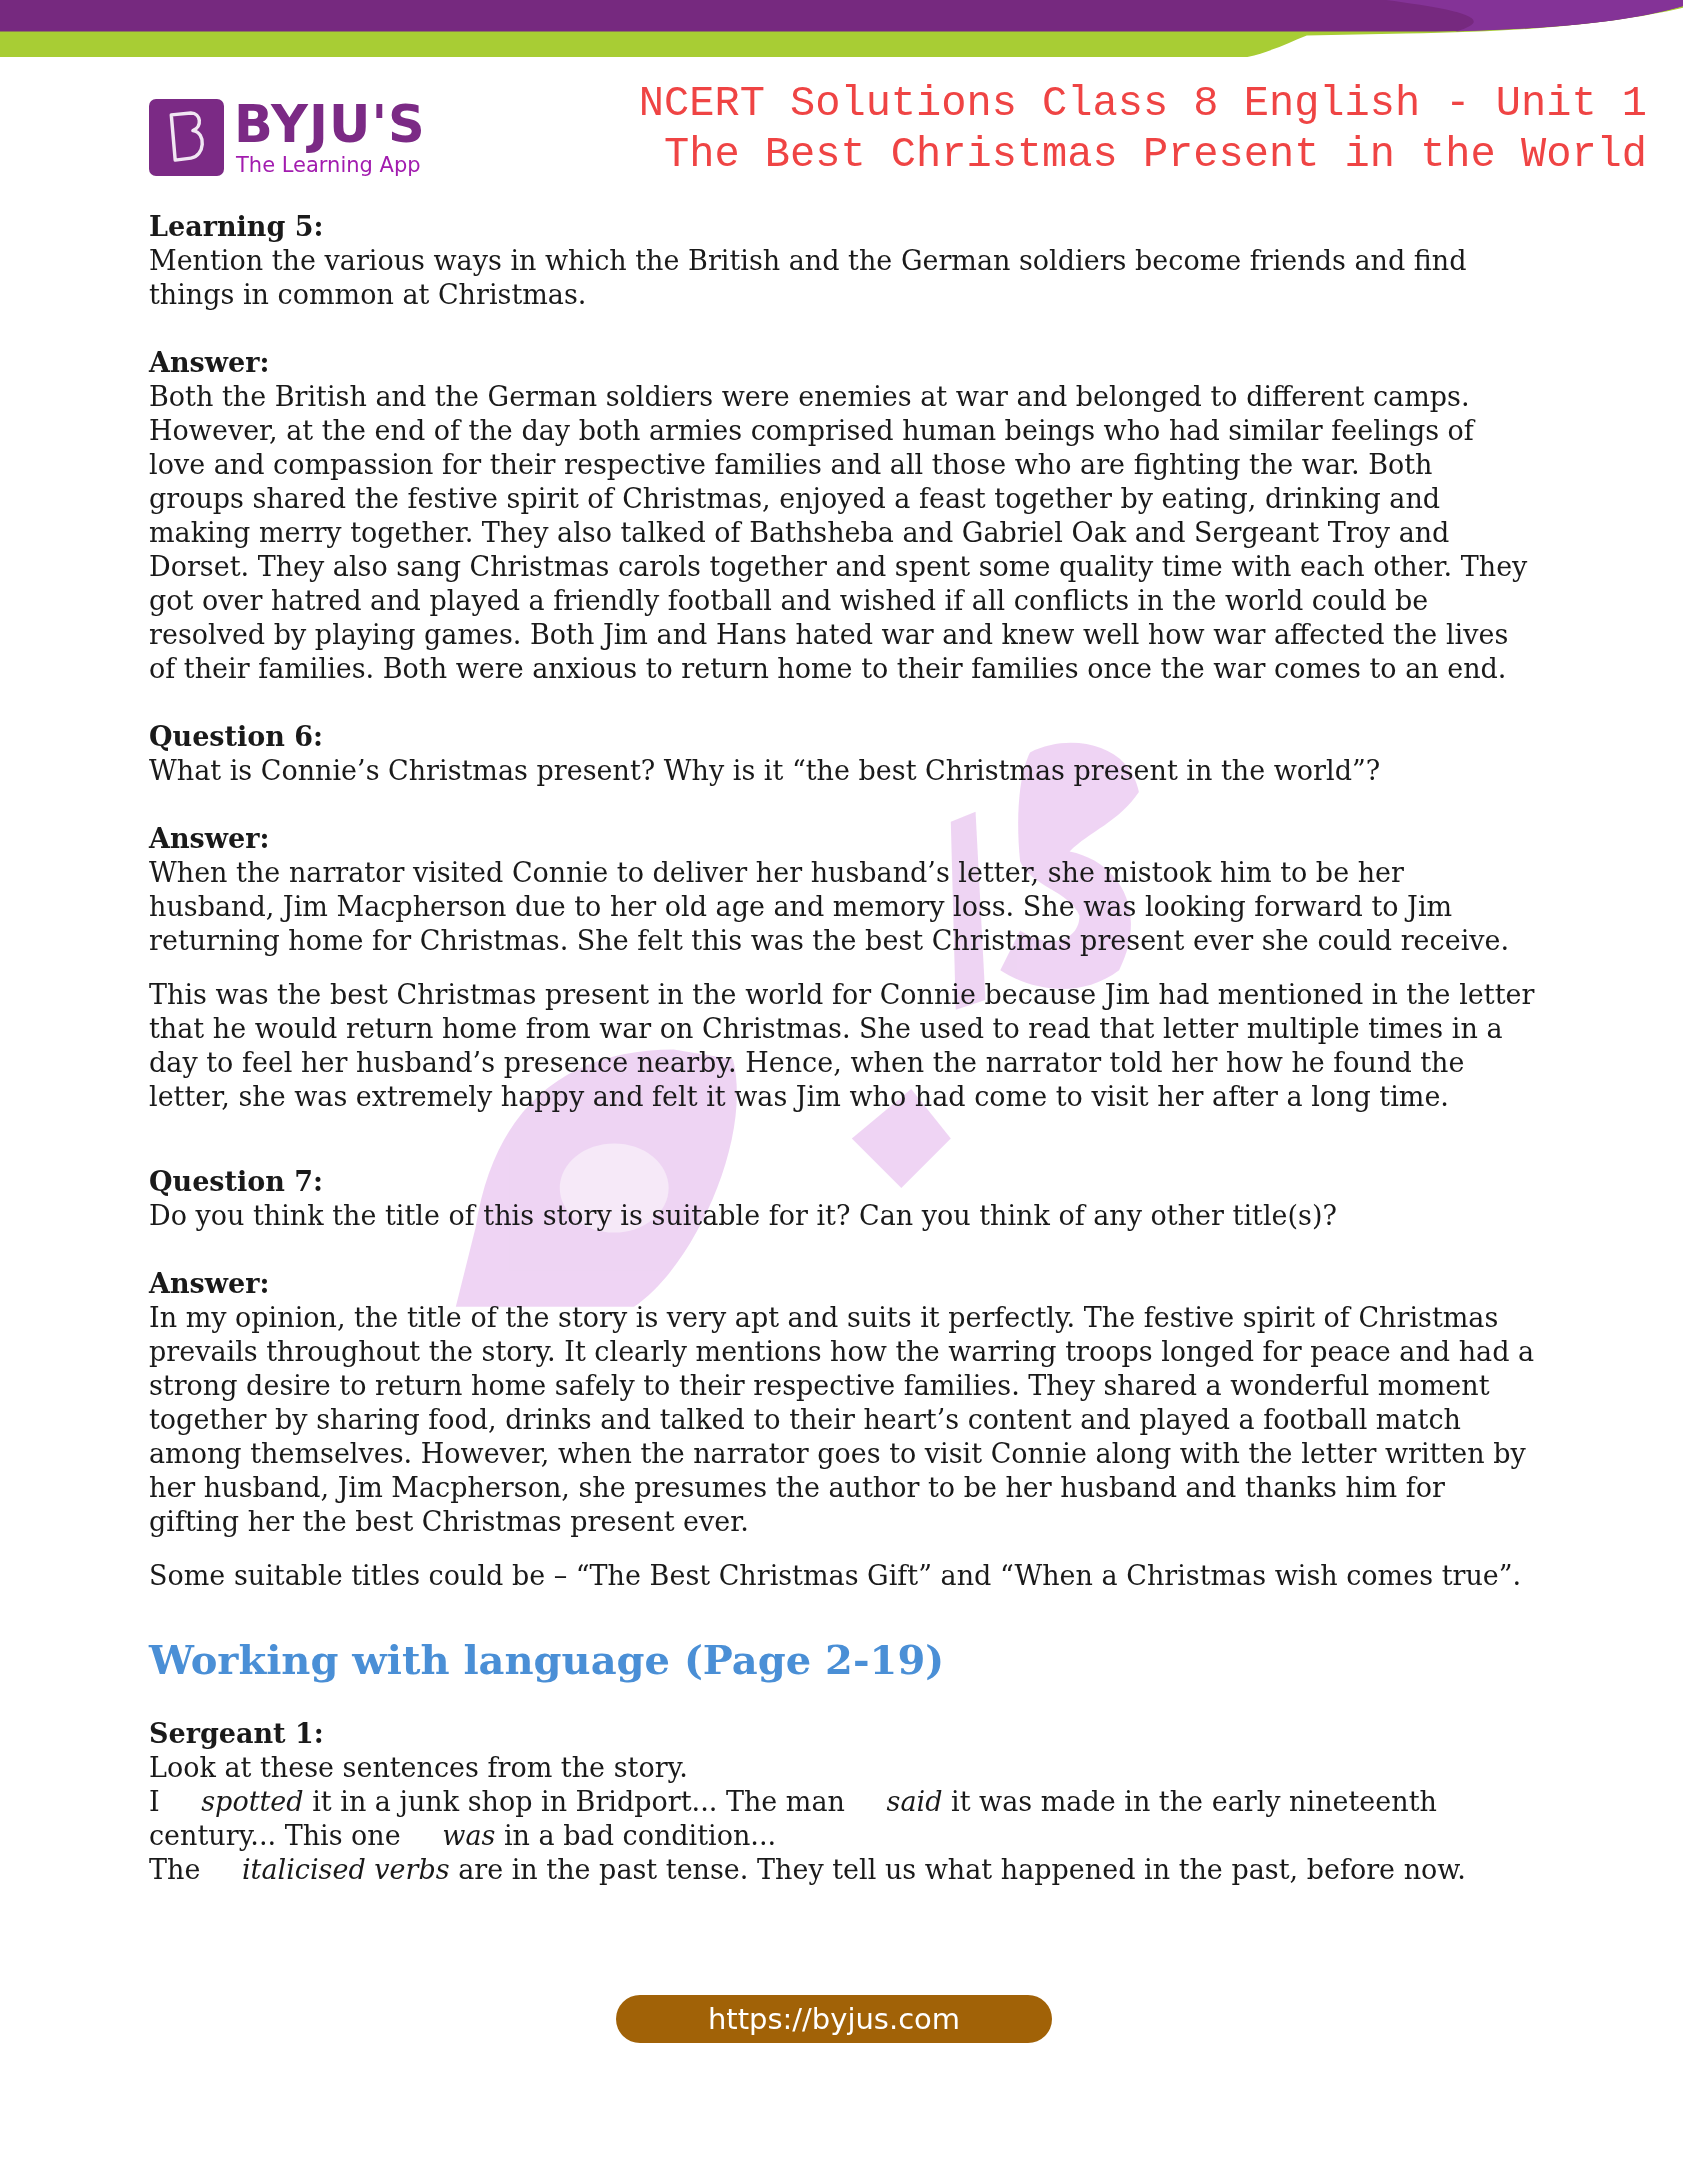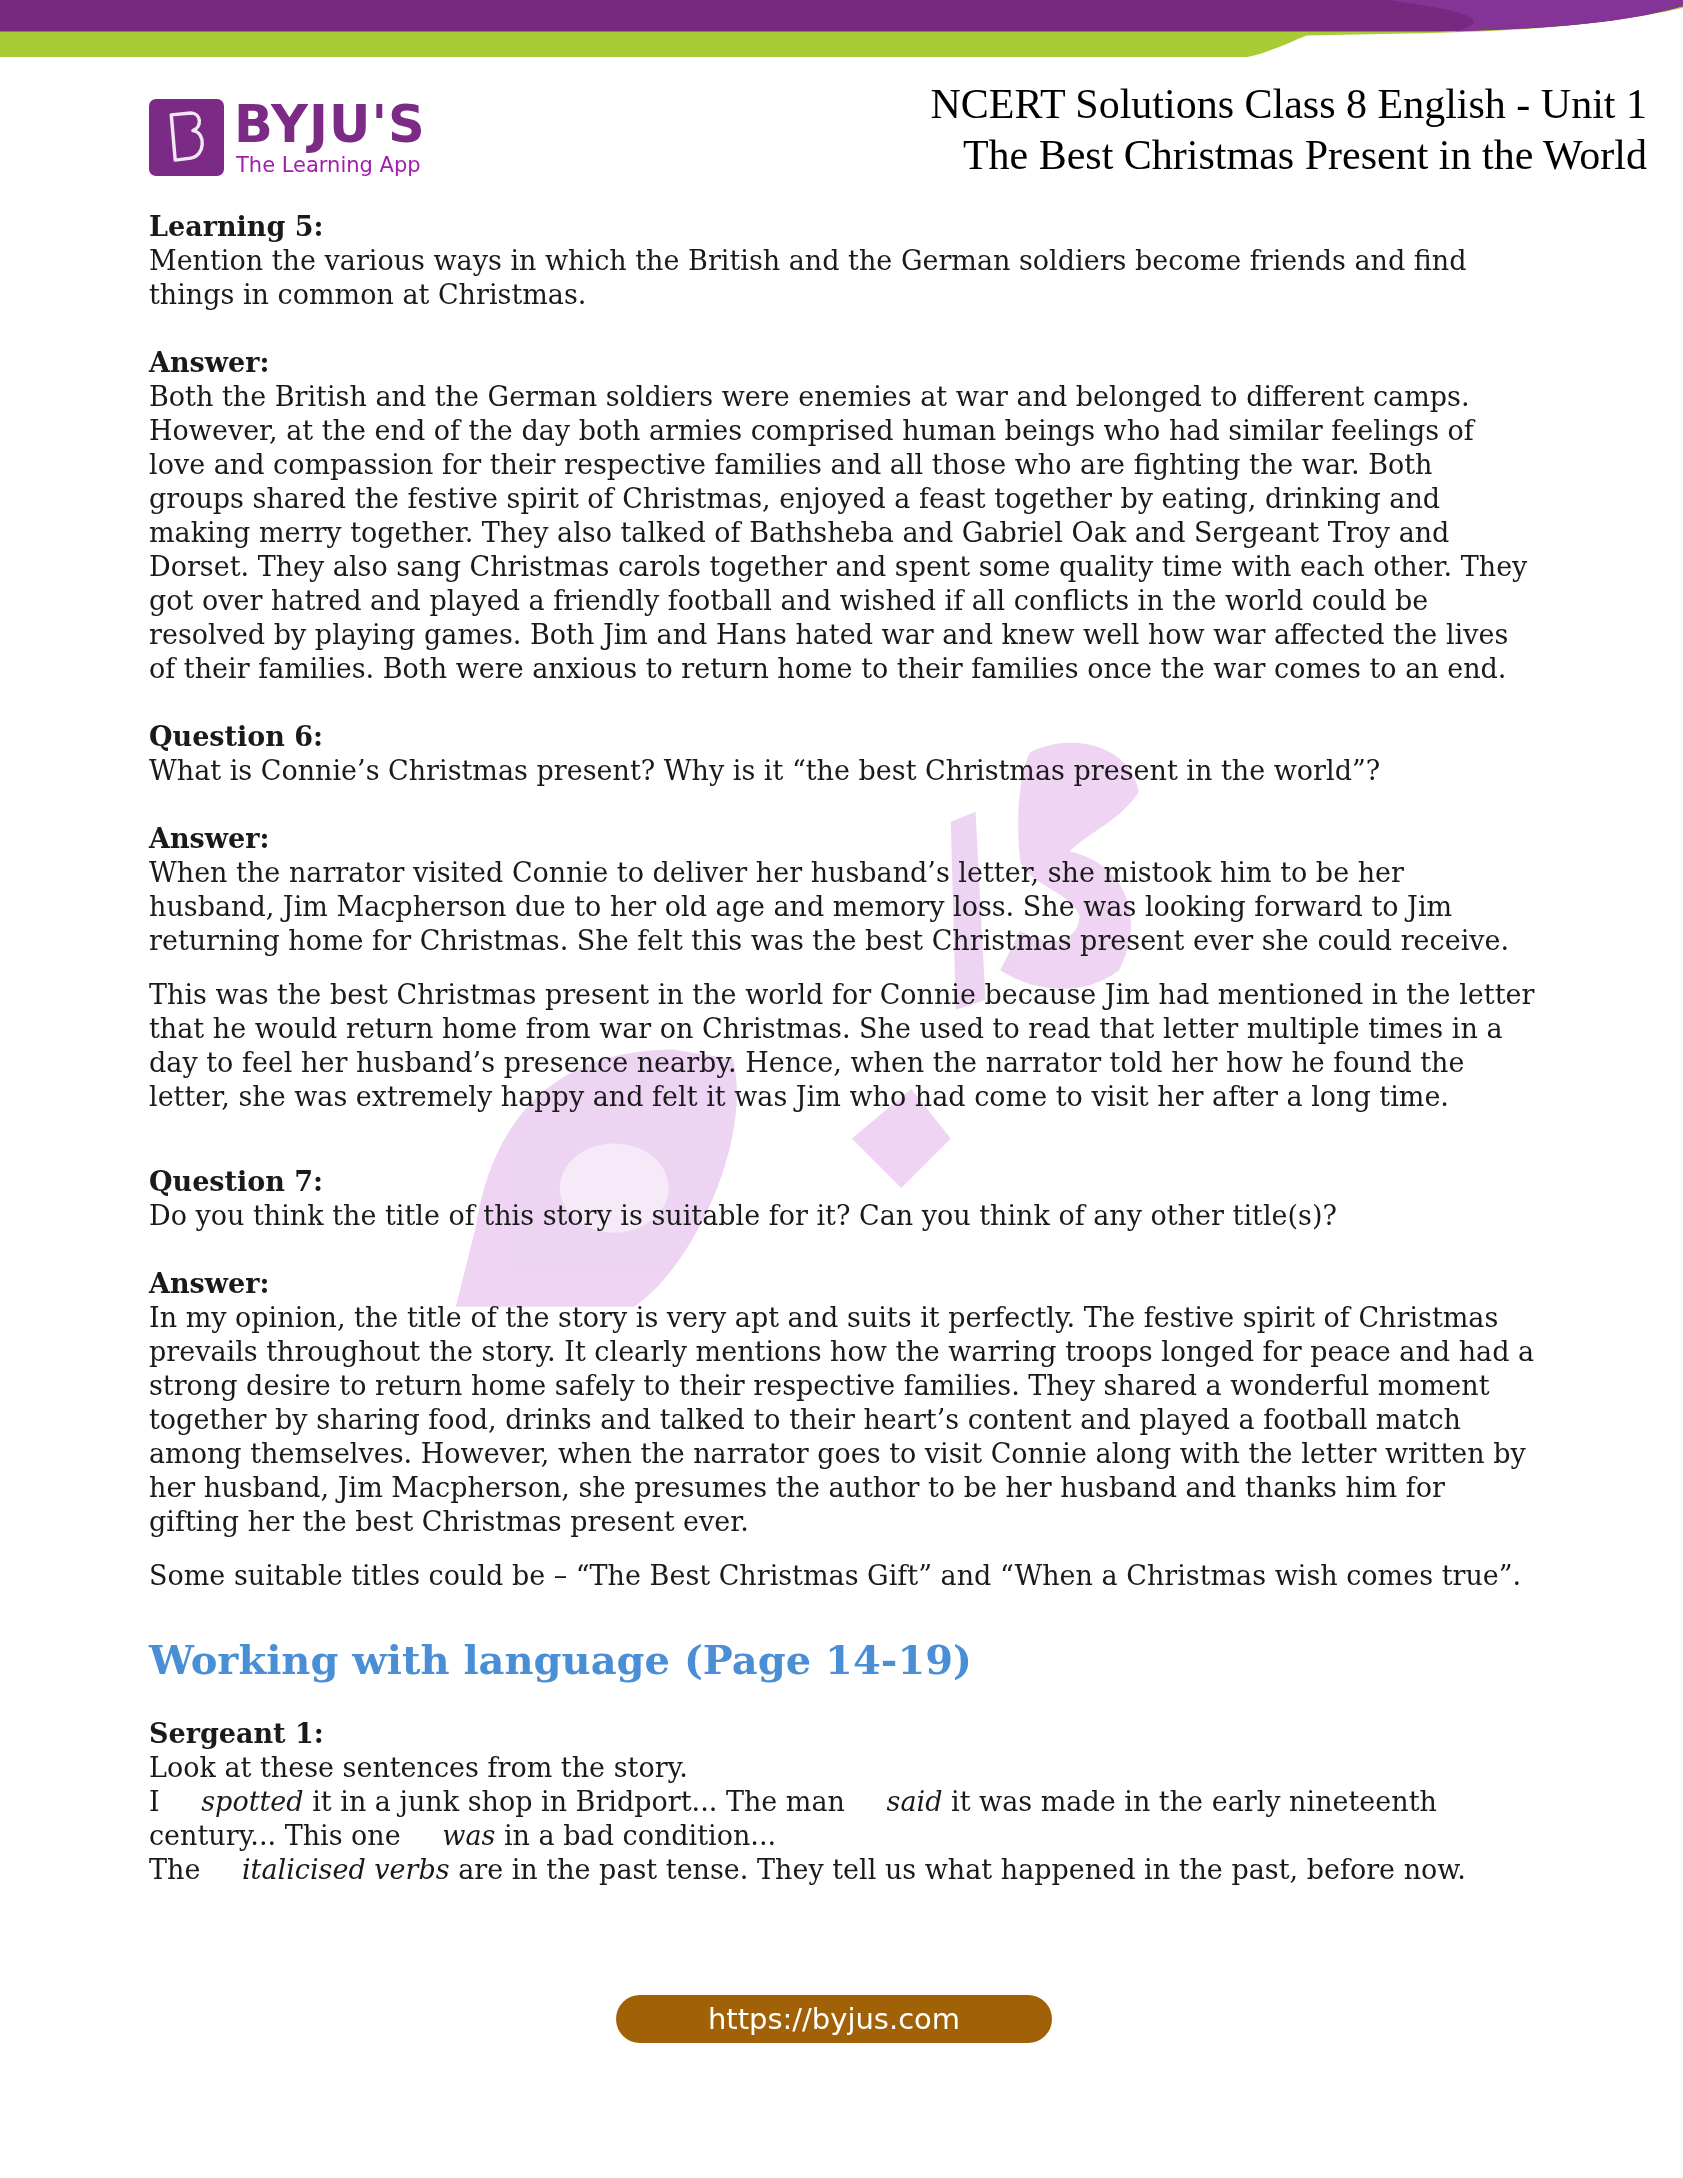--- a/index.html
+++ b/index.html
@@ -22,22 +22,22 @@
     font-family: "DejaVu Sans", sans-serif; font-weight: bold;
     font-size: 51px; letter-spacing: 1px; color: #7b2a85; line-height: 59px;
   }
   .logo-tag {
     position: absolute; left: 87px; top: 53px;
     font-family: "DejaVu Sans", sans-serif; font-size: 21px; color: #a21caf;
     line-height: 26px;
   }
   .header-title {
     position: absolute; right: 36px; top: 79px; text-align: right;
-    font-family: Liberation Serif, serif; font-size: 42px; line-height: 51px;
-    color: #000000;
+    font-family: Liberation Mono, monospace; font-size: 42px; line-height: 51px;
+    color: #ef4444;
     margin-left: 48px;
   }
   .watermark { position: absolute; left: 436px; top: 673px; width: 990px; height: 634px; pointer-events: none; }
   .content {
     position: absolute; left: 149px; top: 210px; width: 1386px;
     font-size: 27px; line-height: 34px;
   }
   .content p { margin: 0; }
   .q-label, .a-label { font-weight: bold; }
   .gap-sm { height: 34px; }
@@ -107,21 +107,21 @@
 
   <p class="q-label">Question 7:</p>
   <p>Do you think the title of this story is suitable for it? Can you think of any other title(s)?</p>
   <div class="gap-sm"></div>
   <p class="a-label">Answer:</p>
   <p>In my opinion, the title of the story is very apt and suits it perfectly. The festive spirit of Christmas prevails throughout the story. It clearly mentions how the warring troops longed for peace and had a strong desire to return home safely to their respective families. They shared a wonderful moment together by sharing food, drinks and talked to their heart’s content and played a football match among themselves. However, when the narrator goes to visit Connie along with the letter written by her husband, Jim Macpherson, she presumes the author to be her husband and thanks him for gifting her the best Christmas present ever.</p>
   <div class="gap-para"></div>
   <p>Some suitable titles could be – “The Best Christmas Gift” and “When a Christmas wish comes true”.</p>
   <div style="height:42px"></div>
 
-  <p class="section-title">Working with language (Page 14-19)</p>
+  <p class="section-title">Working with language (Page 2-19)</p>
   <div style="height:32px"></div>
 
   <p class="q-label">Sergeant 1:</p>
   <p>Look at these sentences from the story.</p>
   <p><span>I </span><em>spotted</em><span> it in a junk shop in Bridport... The man </span><em>said</em><span> it was made in the early nineteenth century... This one </span><em>was</em><span> in a bad condition...</span></p>
   <p><span>The </span><em>italicised verbs</em><span> are in the past tense. They tell us what happened in the past, before now.</span></p>
 </div>
 
 <a class="footer-pill">https://byjus.com</a>
 

